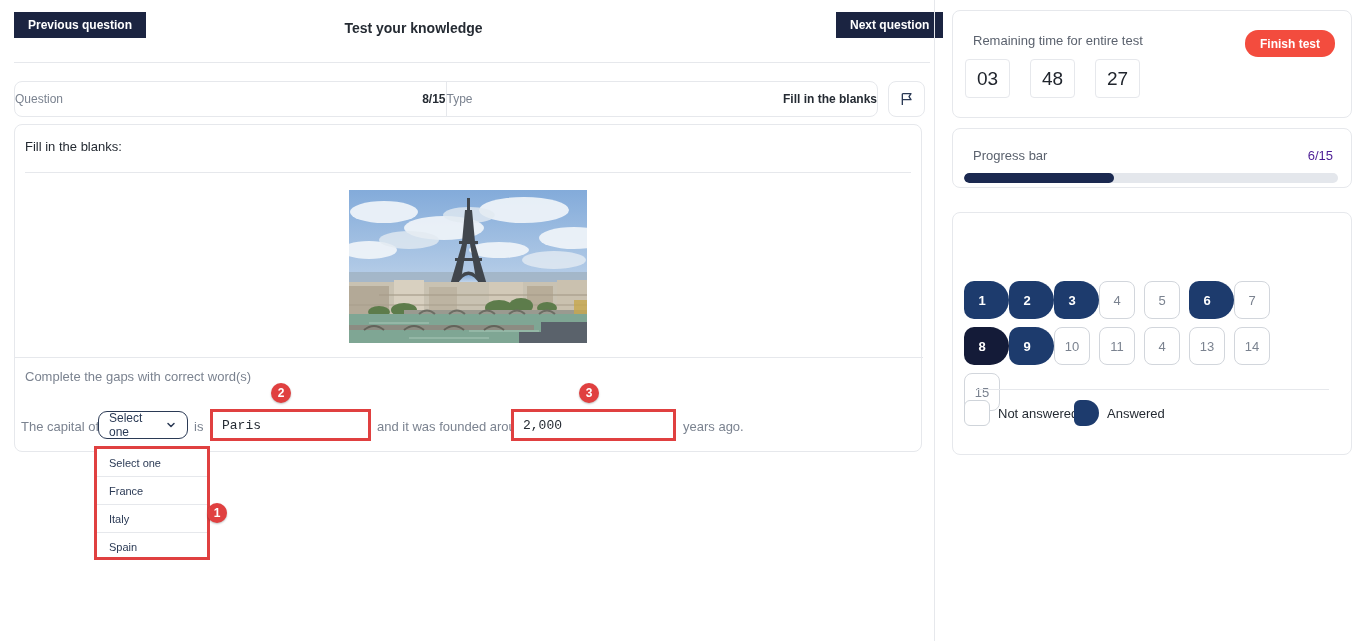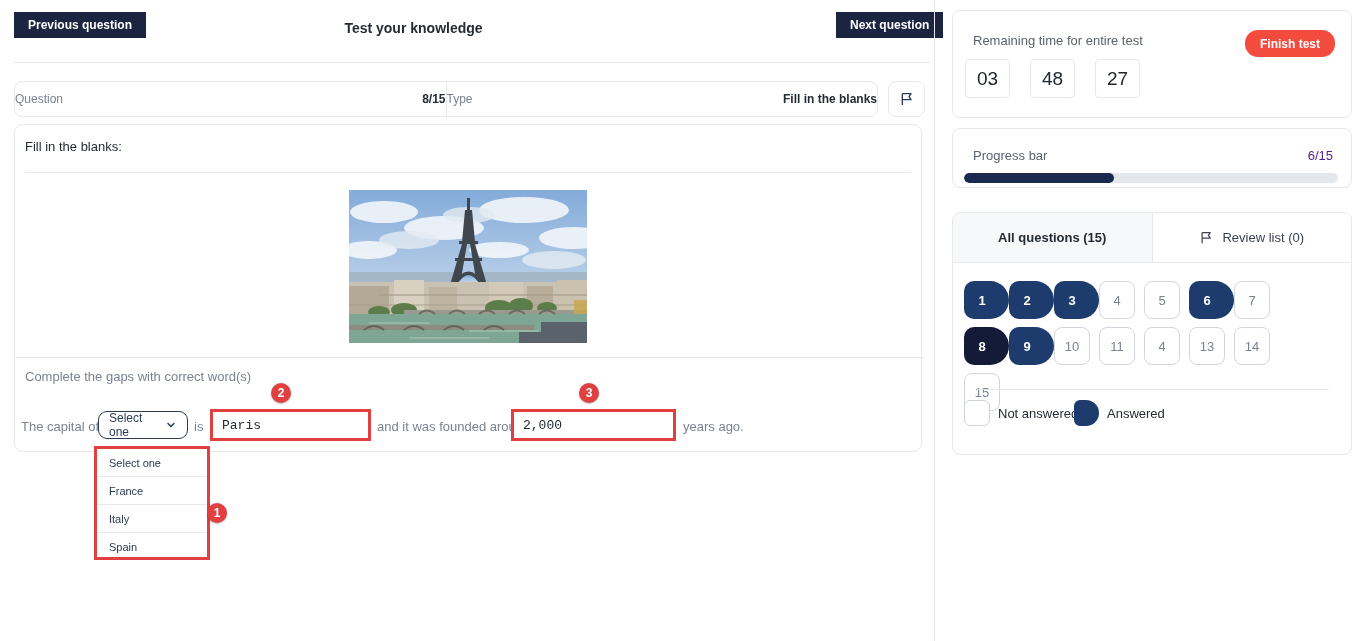--- a/index.html
+++ b/index.html
@@ -228,34 +228,20 @@
 
   <div class="card abs" style="left:952px; top:128px; width:400px; height:60px;">
     <div class="sb-label abs" style="left:20px; top:19px;">Progress bar</div>
     <div class="abs" style="right:18px; top:19px; font-size:13px; color:#4c1d95;">6/15</div>
     <div class="progress-track abs" style="left:11px; top:44px; width:374px;">
       <div class="progress-fill" style="width: 40%;"></div>
     </div>
   </div>
 
   <div class="card abs" style="left:952px; top:212px; width:400px; height:243px; overflow:hidden;">
-    <div class="tab-row">
-      <div class="tab active">
-        <span>All questions (15)</span>
-      </div>
-      <div class="tab inactive">
-        <span style="display:flex;">
-          <svg width="15" height="15" viewBox="0 0 24 24" fill="none" stroke="#3a4150" stroke-width="2" stroke-linejoin="round">
-            <path d="M5 21 V4"></path>
-              <path d="M5 4 h13 l-3 4.5 3 4.5 H5"></path>
-          </svg>
-        </span>
-        <span>Review list (0)</span>
-      </div>
-    </div>
     <div class="qgrid abs" style="left:11px; top:68px;">
         <div class="badge answered">1</div>
         <div class="badge answered">2</div>
         <div class="badge answered">3</div>
         <div class="badge not">4</div>
         <div class="badge not">5</div>
         <div class="badge answered">6</div>
         <div class="badge not">7</div>
         <div class="badge current">8</div>
         <div class="badge answered">9</div>

